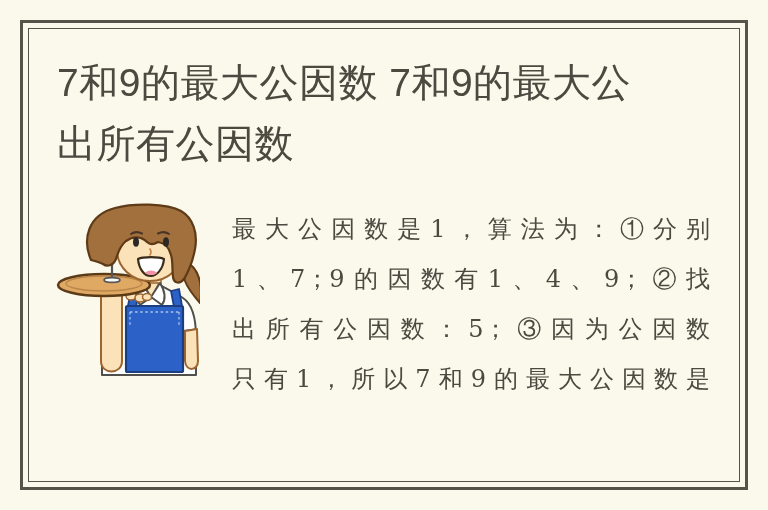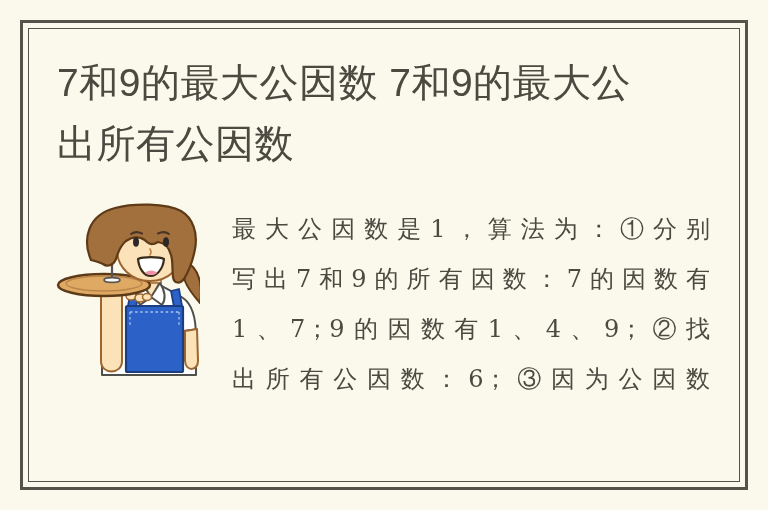--- a/index.html
+++ b/index.html
@@ -107,16 +107,16 @@
   <path d="M76,31 Q81,27.5 87,30.5 M103,30.5 Q109,27.5 114,31" fill="none" stroke="#4A3526" stroke-width="2" stroke-linecap="round"></path>
   <ellipse cx="81" cy="39" rx="3" ry="4.8" fill="#2B2825"></ellipse>
   <ellipse cx="111" cy="39" rx="3" ry="4.8" fill="#2B2825"></ellipse>
   <path d="M95,46 Q97,49 95,52" fill="none" stroke="#C08447" stroke-width="1.6" stroke-linecap="round"></path>
   <path d="M83,56 C88,53.5 104,53.5 109,56 C108,67 101,73 96,73 C89,73 84,66 83,56 Z" fill="#FFFFFF" stroke="#3A2C1B" stroke-width="2.2" stroke-linejoin="round"></path>
   <path d="M90,70 C92,66.5 100,66.5 102,70 C100,72.6 92,72.6 90,70 Z" fill="#F291A5"></path>
 </svg>
 
 <div class="body-text">
   <div class="body-line">最大公因数是1，算法为：①分别</div>
-  <div class="body-line">写出7和9的所有因数：7的因数有</div>
   <div class="body-line">1、7；9的因数有1、4、9；②找</div>
-  <div class="body-line">出所有公因数：6；③因为公因数</div>
+  <div class="body-line">出所有公因数：5；③因为公因数</div>
+  <div class="body-line">只有1，所以7和9的最大公因数是</div>
 </div>
 
 </body></html>

